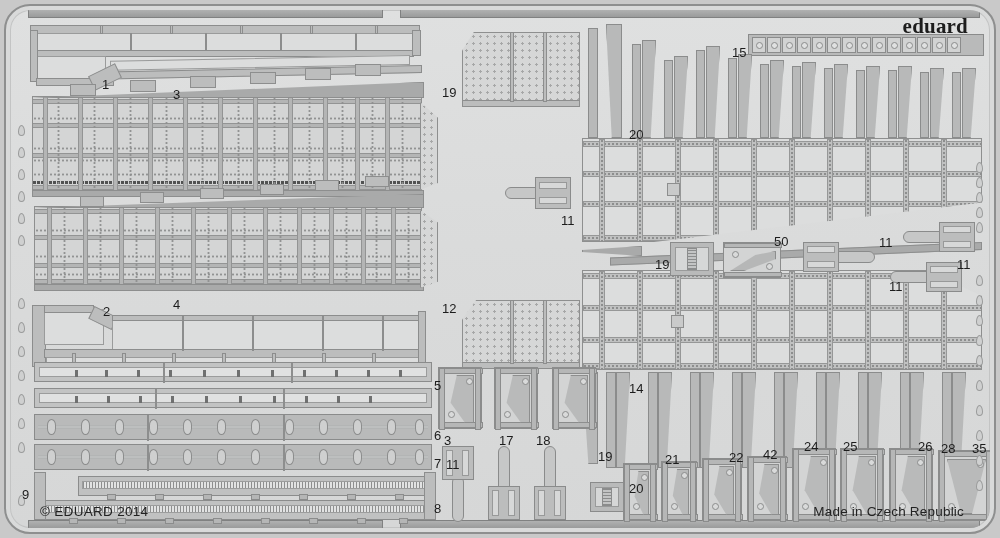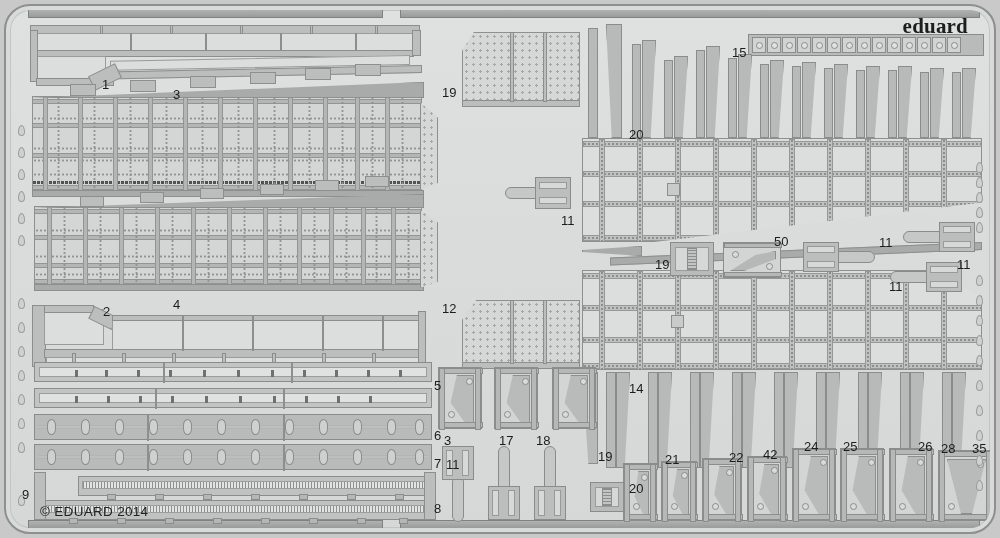--- a/index.html
+++ b/index.html
@@ -686,20 +686,21 @@
         <div class="drop" style="left: 966px; top: 345px;"></div>
         <div class="drop" style="left: 966px; top: 370px;"></div>
         <div class="drop" style="left: 966px; top: 395px;"></div>
         <div class="drop" style="left: 966px; top: 420px;"></div>
         <div class="drop" style="left: 966px; top: 445px;"></div>
         <div class="drop" style="left: 966px; top: 470px;"></div>
       </div>
 
     <div class="brand">eduard</div>
     <div class="copyright">© EDUARD 2014</div>
+    <div class="madein">Made in Czech Republic</div>
 
     <div id="numbers">
         <div class="num" style="left: 92px; top: 68px;">1</div>
         <div class="num" style="left: 163px; top: 78px;">3</div>
         <div class="num" style="left: 432px; top: 76px;">19</div>
         <div class="num" style="left: 722px; top: 36px;">15</div>
         <div class="num" style="left: 619px; top: 118px;">20</div>
         <div class="num" style="left: 551px; top: 204px;">11</div>
         <div class="num" style="left: 764px; top: 225px;">50</div>
         <div class="num" style="left: 869px; top: 226px;">11</div>

